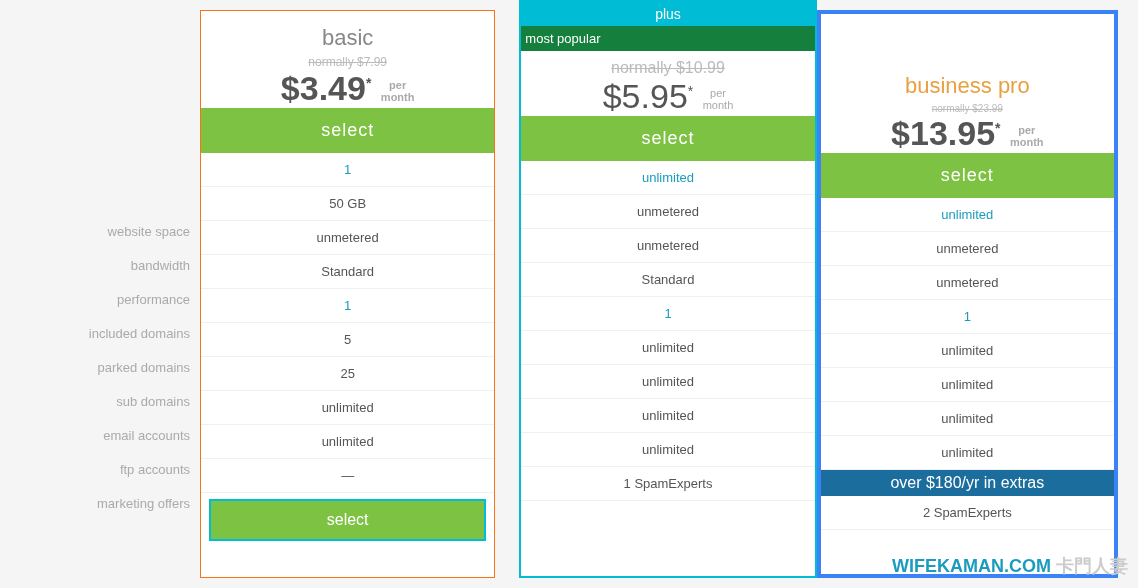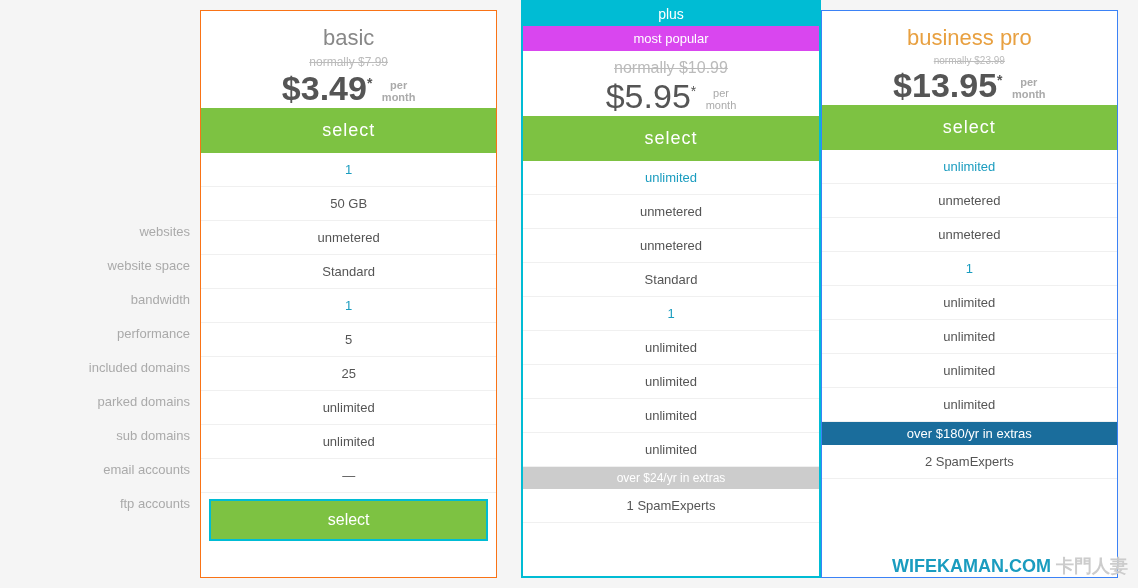--- a/index.html
+++ b/index.html
@@ -77,21 +77,21 @@
       background: #ccc;
       color: #fff;
       font-size: 12px;
       padding: 4px 10px;
       text-align: center;
       margin: 0;
     }
     .extras-badge-teal {
       background: #1a6d9c;
       color: #fff;
-      font-size: 13px;
+      font-size: 16px;
       padding: 4px 10px;
       text-align: center;
       margin: 0;
     }
     .bottom-select-btn {
       background: #7dc242;
       color: #fff;
       border: 2px solid #00bcd4;
       width: 100%;
       padding: 10px 0;
@@ -128,29 +128,29 @@
       color: #ccc;
     }
   </style>
 </head>
 <body>
 
 <div class="pricing-table" style="position:relative; width:1138px; min-height:588px; background:#f5f5f5; padding: 10px 20px;">
 
   <div class="labels-col">
     <div class="lbl-header" style="height:145px;"></div>
-    <div class="label-row">websites</div>
     <div class="label-row">website space</div>
     <div class="label-row">bandwidth</div>
     <div class="label-row">performance</div>
     <div class="label-row">included domains</div>
     <div class="label-row">parked domains</div>
     <div class="label-row">sub domains</div>
     <div class="label-row">email accounts</div>
     <div class="label-row">ftp accounts</div>
+    <div class="label-row">marketing offers</div>
   </div>
 
   <div class="plan-col" style="border:1px solid #f97316;">
     <div class="plan-top">
       <div style="font-size:22px;color:#888;font-weight:normal;padding:6px 0 4px;">basic</div>
       <div style="font-size:12px;color:#bbb;"><s>normally $7.99</s></div>
       <div style="font-size:34px;color:#555;font-weight:bold;">
         $3.49<sup style="font-size:14px;">*</sup>
         <span style="font-size:11px;color:#aaa;display:inline-block;vertical-align:middle;">per<br>month</span>
       </div>
@@ -166,43 +166,42 @@
     <div class="col-val-row">unlimited</div>
     <div class="col-val-row">unlimited</div>
     <div class="col-val-row">—</div>
     <div style="padding:4px 8px;">
       <button class="bottom-select-btn" style="background:#7dc242;color:#fff;border:2px solid #00bcd4;width:100%;padding:10px 0;font-size:16px;cursor:pointer;">select</button>
     </div>
   </div>
 
   <div class="plan-col featured" style="border:2px solid #00bcd4;margin-top:-10px;margin-left:24px;">
     <div style="background:#00bcd4;color:#fff;font-size:14px;padding:4px 0;text-align:center;">plus</div>
-    <div style="background:#d946ef;color:#fff;font-size:13px;padding:5px 16px;text-align:center;">most popular</div>
+    <div style="background:#15803d;color:#fff;font-size:13px;padding:5px 4px;text-align:left;">most popular</div>
     <div class="plan-top" style="padding:8px 0 0;">
       <div style="font-size:16px;color:#bbb;"><s>normally $10.99</s></div>
       <div style="font-size:34px;color:#555;font-weight:normal;">
         $5.95<sup style="font-size:14px;">*</sup>
         <span style="font-size:11px;color:#aaa;display:inline-block;vertical-align:middle;">per<br>month</span>
       </div>
     </div>
     <button class="select-btn">select</button>
     <div class="col-val-row blue-text">unlimited</div>
     <div class="col-val-row">unmetered</div>
     <div class="col-val-row">unmetered</div>
     <div class="col-val-row">Standard</div>
     <div class="col-val-row blue-text">1</div>
     <div class="col-val-row">unlimited</div>
     <div class="col-val-row">unlimited</div>
     <div class="col-val-row">unlimited</div>
     <div class="col-val-row">unlimited</div>
-    <div class="extras-badge">over $24/yr in extras</div>
     <div class="col-val-row">1 SpamExperts</div>
   </div>
 
-  <div class="plan-col" style="border:1px solid #3b82f6;">
+  <div class="plan-col" style="border:4px solid #3b82f6;justify-content:center;">
     <div class="plan-top">
       <div style="font-size:22px;color:#e8a040;font-weight:normal;padding:6px 0 4px;">business pro</div>
       <div style="font-size:10px;color:#bbb;"><s>normally $23.99</s></div>
       <div style="font-size:34px;color:#555;font-weight:bold;">
         $13.95<sup style="font-size:14px;">*</sup>
         <span style="font-size:11px;color:#aaa;display:inline-block;vertical-align:middle;">per<br>month</span>
       </div>
     </div>
     <button class="select-btn">select</button>
     <div class="col-val-row blue-text">unlimited</div>

